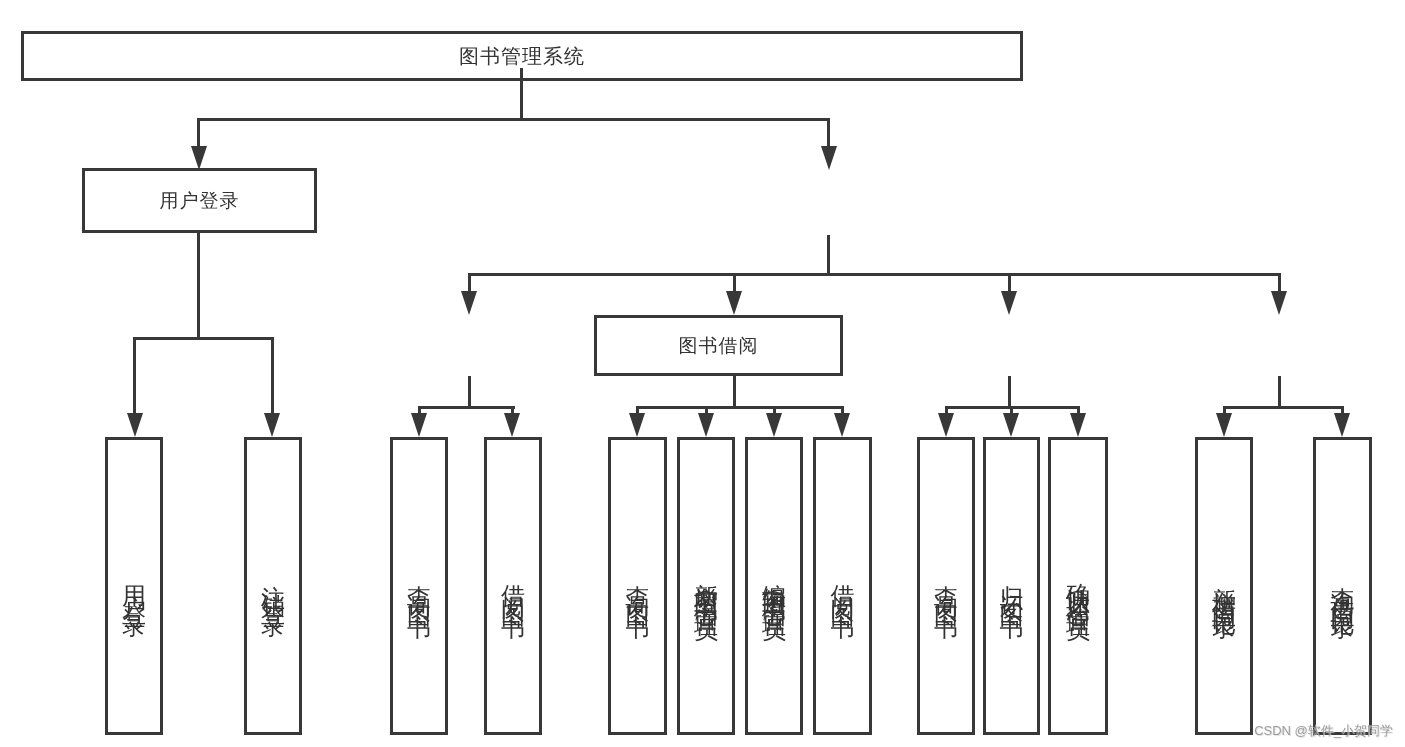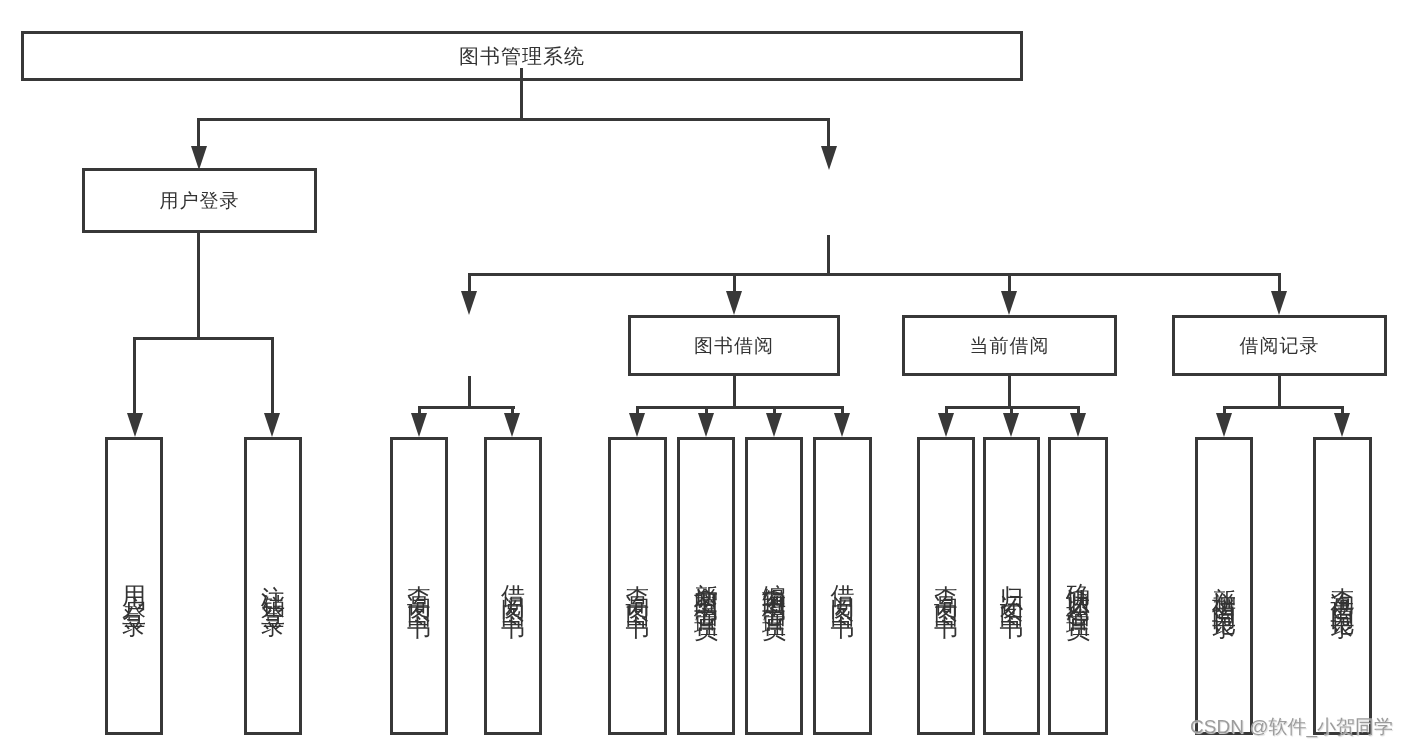--- a/index.html
+++ b/index.html
@@ -28,21 +28,21 @@
   .sp4{letter-spacing:10px;}
   .sp6{letter-spacing:6px;}
   .sp9{letter-spacing:5px;}
   .line{position:absolute;background:var(--line);}
   .arrow{
     position:absolute;width:0;height:0;
     border-left:8px solid transparent;border-right:8px solid transparent;
     border-top:24px solid var(--line);
   }
   .watermark{
-    position:absolute;right:12px;bottom:7px;font-size:19px;color:var(--wm);
+    position:absolute;right:12px;bottom:7px;font-size:13px;color:var(--wm);
     text-shadow:1px 1px 1px #dcdcdc;white-space:nowrap;
   }
 </style>
 </head>
 <body>
 
 <div id="canvas">
 
   <div class="box" style="left:21px;top:31px;width:1002px;height:50px;">
     <span class="hlabel root-label">图书管理系统</span>
@@ -70,28 +70,22 @@
   <div class="line" style="left:468px;top:273px;width:813px;height:3px;"></div>
   <div class="line" style="left:468px;top:273px;width:3px;height:18px;"></div>
   <div class="arrow" style="left:461px;top:291px;"></div>
   <div class="line" style="left:733px;top:273px;width:3px;height:18px;"></div>
   <div class="arrow" style="left:726px;top:291px;"></div>
   <div class="line" style="left:1008px;top:273px;width:3px;height:18px;"></div>
   <div class="arrow" style="left:1001px;top:291px;"></div>
   <div class="line" style="left:1278px;top:273px;width:3px;height:18px;"></div>
   <div class="arrow" style="left:1271px;top:291px;"></div>
 
-  <div class="box" style="left:628px;top:315px;width:212px;height:61px;font-family:Liberation Mono, monospace;">
+  <div class="box" style="left:594px;top:315px;width:249px;height:61px;font-family:Liberation Mono, monospace;">
     <span class="hlabel">图书借阅</span>
-  </div>
-  <div class="box" style="left:902px;top:315px;width:215px;height:61px;">
-    <span class="hlabel">当前借阅</span>
-  </div>
-  <div class="box" style="left:1172px;top:315px;width:215px;height:61px;">
-    <span class="hlabel">借阅记录</span>
   </div>
 
   <div class="line" style="left:468px;top:376px;width:3px;height:30px;"></div>
   <div class="line" style="left:418px;top:406px;width:97px;height:3px;"></div>
   <div class="line" style="left:418px;top:406px;width:3px;height:9px;"></div>
   <div class="arrow" style="left:411px;top:413px;"></div>
   <div class="line" style="left:511px;top:406px;width:3px;height:9px;"></div>
   <div class="arrow" style="left:504px;top:413px;"></div>
 
   <div class="line" style="left:733px;top:376px;width:3px;height:30px;"></div>

